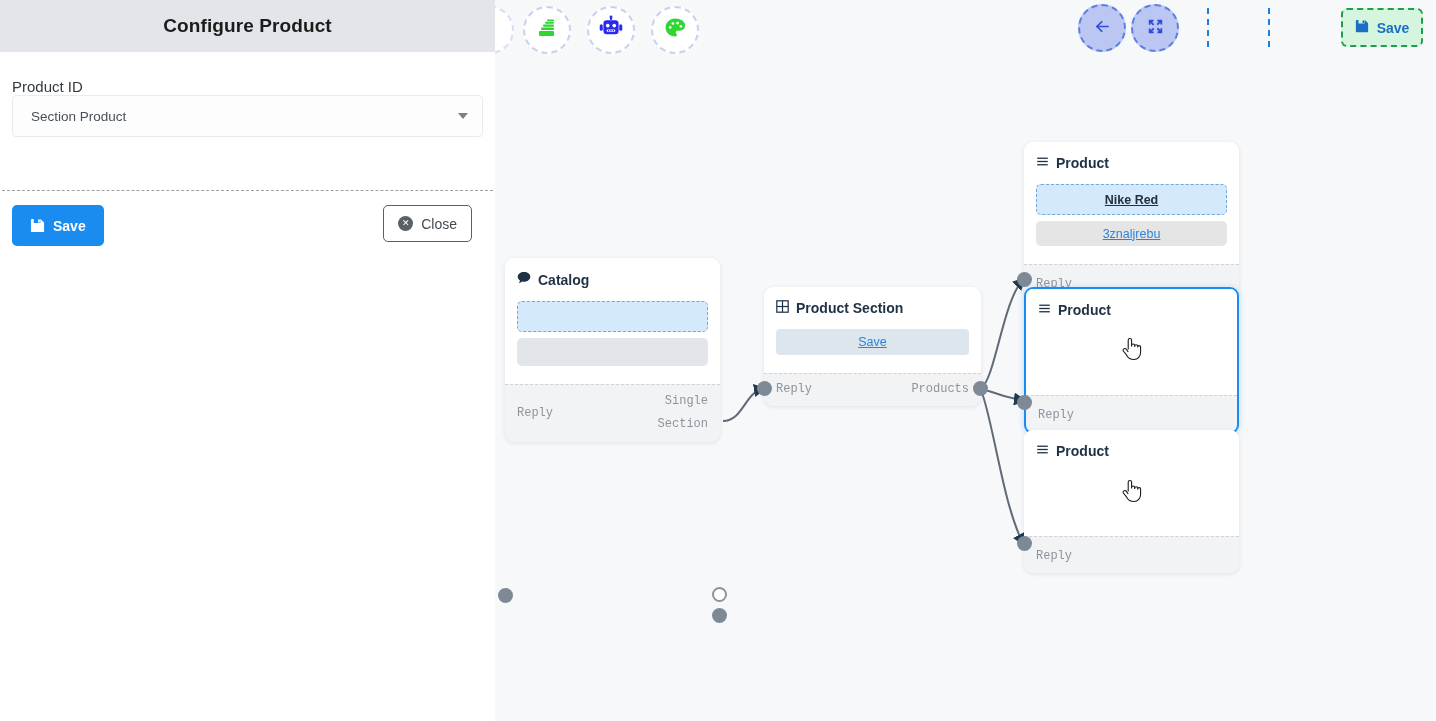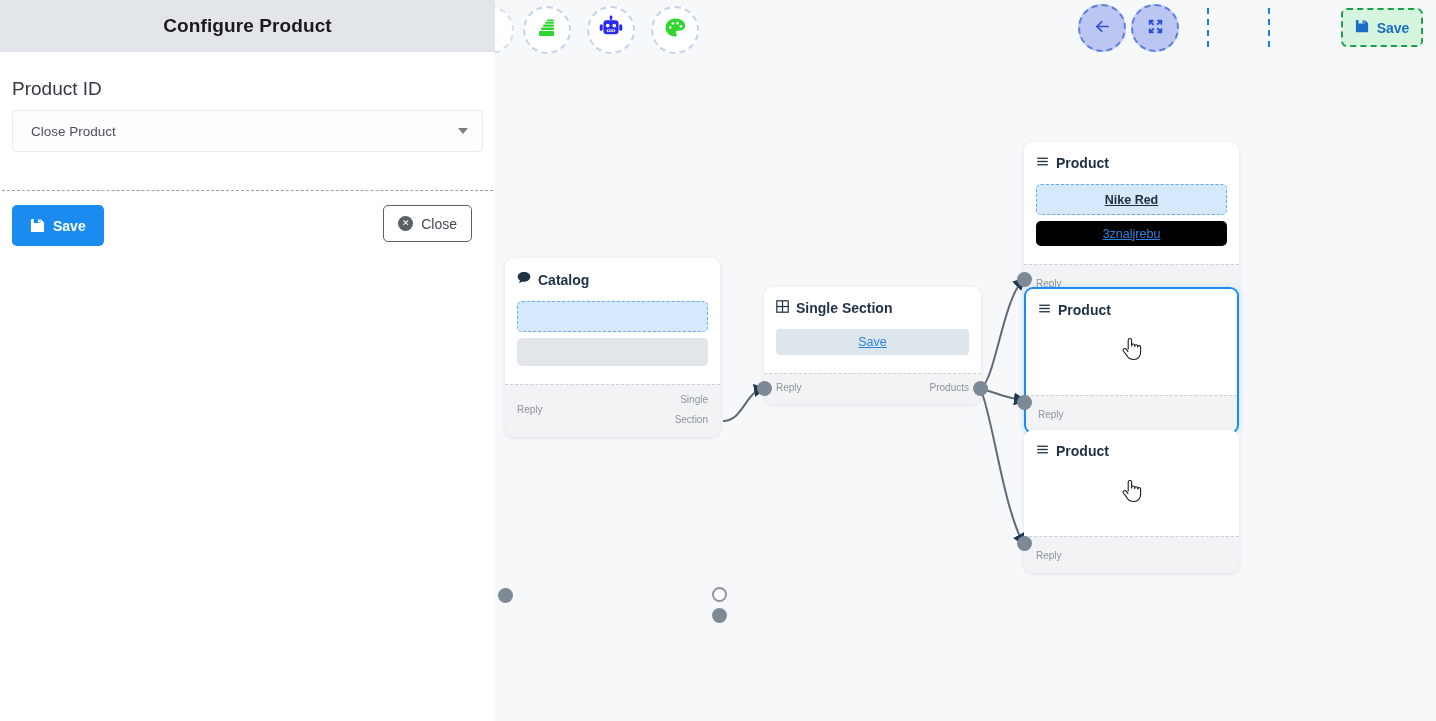--- a/index.html
+++ b/index.html
@@ -38,23 +38,22 @@
     font-size: 19px;
     font-weight: bold;
     color: #1b1b1b;
     letter-spacing: 0.1px;
   }
   .panel-body {
     padding: 26px 12px 0 12px;
     height: 138px;
   }
   .field-label {
-    font-size: 19px;
+    font-size: 15px;
     color: #333a42;
-    margin-bottom: 10px;
   }
   .select-box {
     position: relative;
     height: 42px;
     border: 1px solid #e8ebef;
     border-radius: 4px;
     background: #fdfdfe;
     display: flex;
     align-items: center;
     padding: 0 30px 0 18px;
@@ -218,22 +217,23 @@
   .node-sep {
     border-top: 1px dashed #ccd2d8;
     height: 0;
   }
   .node-footer {
     position: relative;
     padding: 8px 12px 10px 12px;
     min-height: 30px;
   }
   .port-label {
-    font-size: 10px;
+    font-size: 12px;
     color: #8d949c;
+    font-family: Liberation Mono, monospace;
   }
   .port-row {
     display: flex;
     align-items: center;
     justify-content: space-between;
   }
   .port-right-stack { text-align: right; }
   .port-right-stack .port-label { display: block; margin: 1px 0; }
 
   
@@ -262,21 +262,21 @@
     margin-bottom: 6px;
     text-decoration: underline;
   }
   .blk-dashed-blue {
     background: #d4e9fb;
     border: 1px dashed #6fa9e0;
     color: #24303d;
     height: 31px;
   }
   .blk-gray {
-    background: #000000;
+    background: #e5e5e5;
     color: #2a84df;
     height: 25px;
   }
   .blk-gray-empty { background: #e2e6ea; color: transparent; height: 28px; }
   .blk-demo {
     background: #dde5ed;
     color: #2a84df;
     height: 26px;
     border-radius: 4px;
   }
@@ -298,21 +298,21 @@
   <div class="left-panel">
 
     <div class="panel-header">
       <div class="panel-title">Configure Product</div>
     </div>
 
     <div class="panel-body">
       <div class="field-label">Product ID</div>
 
       <div class="select-box">
-        <span class="select-placeholder">Close Product</span>
+        <span class="select-placeholder">Section Product</span>
         <span class="select-caret"></span>
       </div>
     </div>
 
     <div class="panel-divider"></div>
 
     <div class="panel-footer">
       <button class="btn-save-primary">
         <span class="icon-save-glyph">
           <svg width="15" height="15" viewBox="0 0 16 16" fill="#ffffff" aria-hidden="true">
@@ -453,21 +453,21 @@
     <div class="node" style="left:269px; top:287px; width:217px;">
       <div class="node-main">
         <div class="node-title">
           <span>
             <svg width="13" height="13" viewBox="0 0 16 16" fill="none" stroke="#1f3145" stroke-width="1.5" aria-hidden="true">
               <rect x="1" y="1" width="14" height="14"></rect>
               <line x1="1" y1="8" x2="15" y2="8"></line>
               <line x1="8" y1="1" x2="8" y2="15"></line>
             </svg>
           </span>
-          <span>Single Section</span>
+          <span>Product Section</span>
         </div>
         <div class="blk blk-demo">Save</div>
       </div>
       <div class="node-sep"></div>
       <div class="node-footer">
         <div class="port-row">
           <span class="port-label">Reply</span>
           <span class="port-label">Products</span>
         </div>
       </div>

